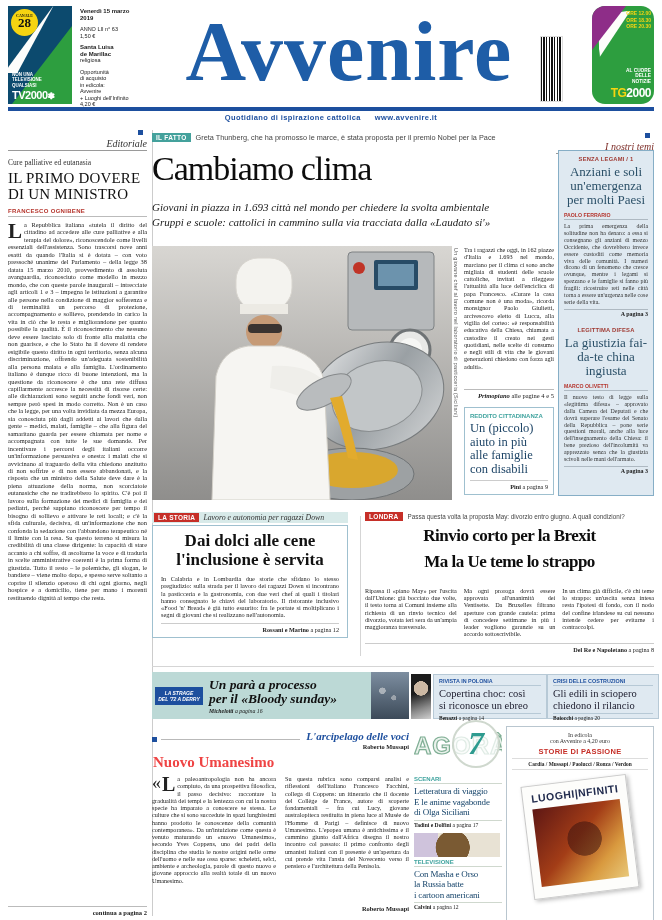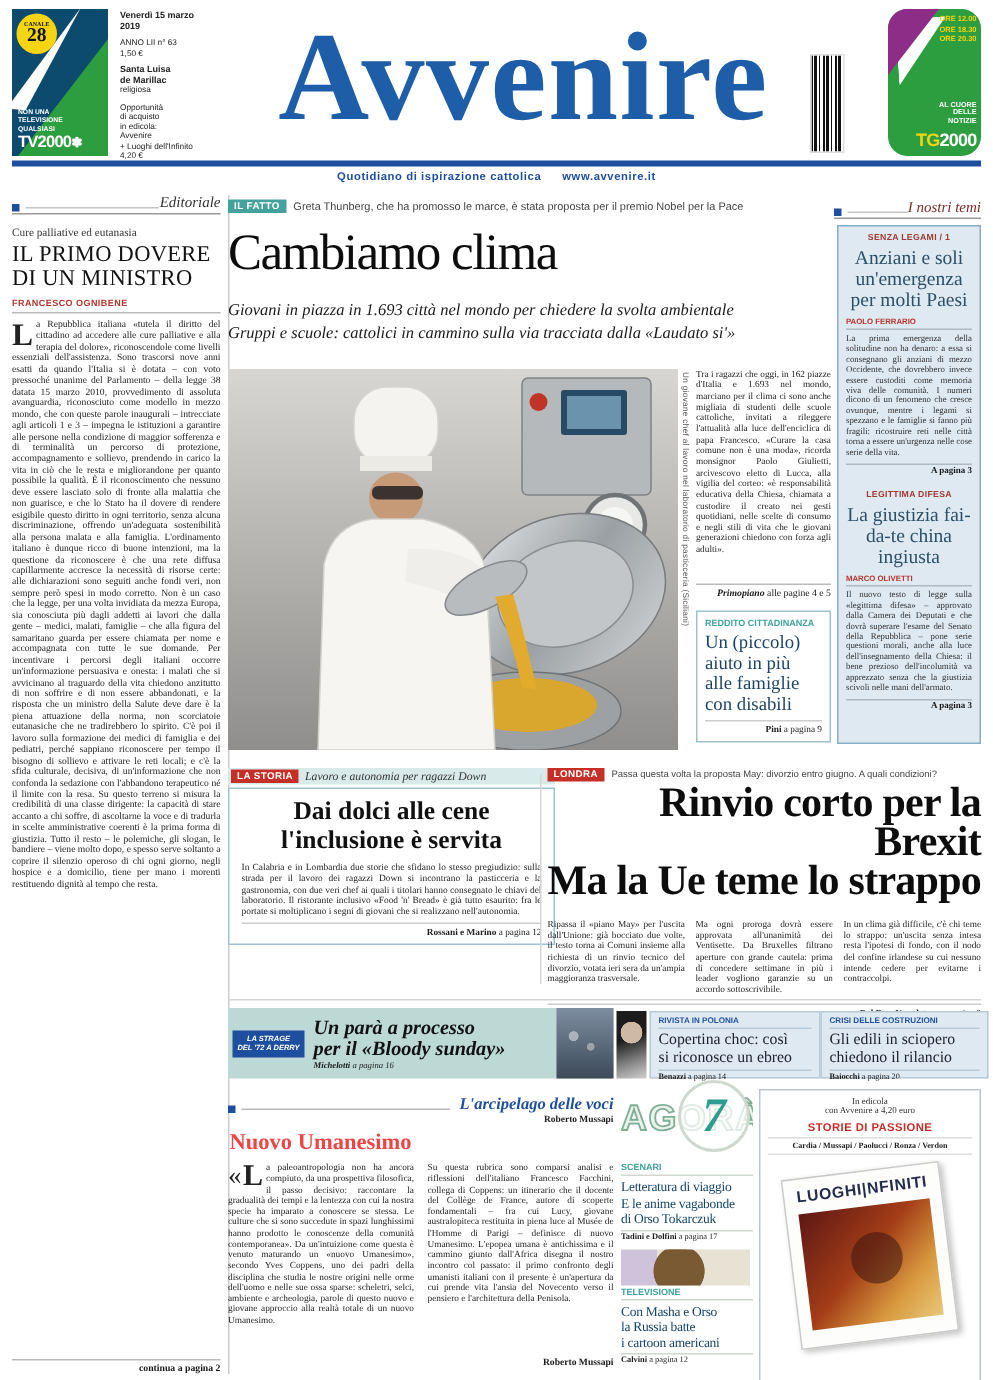--- a/index.html
+++ b/index.html
@@ -43,21 +43,21 @@
       font-size:4.8px;font-weight:bold;line-height:5.5px;font-family:"Liberation Sans",sans-serif;}
   .tglogo{position:absolute;right:3px;bottom:4px;font-size:12px;font-weight:bold;letter-spacing:-0.5px;}
   .tglogo .tg{color:#f5d411;} .tglogo .y2{color:#fff;}
 
   .blue-rule{left:8px;top:107px;width:646px;height:4px;background:#1d4f9e;}
   .tagline-row{left:8px;top:113px;width:646px;text-align:center;color:#1d4f9e;
       font-family:"Liberation Sans",sans-serif;font-size:7.5px;font-weight:bold;letter-spacing:0.4px;}
   .tagline-row .site{margin-left:14px;}
 
   
-  .sec-head{display:flex;align-items:flex-end;border-bottom:1px solid #9a9a9a;padding-bottom:1px;}
+  .sec-head{display:flex;align-items:flex-end;border-bottom:1px solid #9a9a9a;padding-bottom:1px;flex-direction:column;}
   .sec-head .sq{width:5px;height:5px;background:#1d4f9e;margin-right:4px;}
   .sec-head .line{flex:1;border-bottom:1px solid #c4c4c4;margin-bottom:2px;}
   .sec-head .lbl{font-style:italic;font-size:10px;color:#333;}
 
   
   .editorial{left:8px;top:130px;width:139px;height:786px;border-right:1px solid #ccc;
       padding-right:5px;display:flex;flex-direction:column;}
   .ed-kicker{font-size:7.5px;color:#333;margin:7px 0 3px;}
   .ed-title{font-size:15px;line-height:16px;color:#111;letter-spacing:0.2px;}
   .ed-byline{color:#b5342c;font-family:"Liberation Sans",sans-serif;font-size:6px;font-weight:bold;
@@ -83,30 +83,30 @@
   .side-body{font-size:6.2px;line-height:7.3px;text-align:justify;color:#222;height:140px;overflow:hidden;}
   .side-more{border-top:1px solid #bbb;margin-top:3px;padding-top:2px;text-align:right;font-size:6.5px;}
   .side-more .b{font-weight:bold;font-style:italic;}
   .reddito{margin-top:8px;border:1px solid #9fc0cf;padding:5px 5px 4px;}
   .reddito .kk{color:#3fa39e;font-family:"Liberation Sans",sans-serif;font-size:6px;font-weight:bold;margin-bottom:3px;}
   .reddito .tt{font-size:12.5px;line-height:13.5px;color:#1d4466;}
   .sig{text-align:right;font-size:6.2px;color:#222;border-top:1px solid #ccc;margin-top:4px;padding-top:2px;}
   .sig .b{font-weight:bold;}
 
   
-  .storia{left:152px;top:512px;width:218px;}
+  .storia{left:152px;top:512px;width:196px;}
   .storia-kicker{display:flex;align-items:center;gap:4px;background:#d8eae9;padding:1px 2px;}
   .storia-kicker .it{font-style:italic;font-size:7.8px;color:#333;}
   .storia-box{border:1px solid #9fc0cf;margin-top:2px;padding:6px 8px 4px;background:#fff;}
   .storia-box h2{margin:0;text-align:center;font-size:17px;line-height:18.5px;color:#111;}
   .storia-body{font-size:6.3px;line-height:7.3px;text-align:justify;margin-top:6px;color:#222;}
 
   
   .brexit{left:365px;top:512px;width:289px;}
-  .brexit h1{margin:2px 0 12px;text-align:right;font-size:28px;line-height:26px;letter-spacing:-0.5px;color:#0d0d0d;}
+  .brexit h1{margin:2px 0 12px;text-align:center;font-size:17px;line-height:26px;letter-spacing:-0.5px;color:#0d0d0d;}
   .brexit-cols{display:flex;gap:7px;margin-top:6px;}
   .brexit-cols .c{flex:1;font-size:6.2px;line-height:7.2px;text-align:justify;color:#222;height:52px;overflow:hidden;}
   .vr{border-left:1px solid #d5d5d5;}
 
   
   .temi-head{left:556px;top:133px;width:98px;}
   .temi-head .lbl{color:#7d2d28;}
   .temi{left:558px;top:150px;width:84px;height:334px;background:#dfe9f1;border:1px solid #86aec6;padding:5px 5px;}
   .temi .kk{color:#a03a33;font-family:"Liberation Sans",sans-serif;font-size:5.8px;font-weight:bold;text-align:center;letter-spacing:0.2px;}
   .temi .tt{font-size:13px;line-height:14px;color:#2b5068;text-align:center;margin:3px 0;}
@@ -425,21 +425,21 @@
       <span class="agora-word">AGORÀ</span>
       <div class="agora-circle">
         <div class="agora-seven">7</div>
       </div>
     </div>
     <div class="agora-item">
       <div class="kk">SCENARI</div>
       <div class="tt">
         <span>Letteratura di viaggio</span><br>
         <span>E le anime vagabonde</span><br>
-        <span>di Orso Tokarczuk</span>
+        <span>di Olga Siciliani</span>
       </div>
       <div class="sg"><span style="font-weight:bold;">Tadini e Dolfini</span> <span>a pagina 17</span></div>
     </div>
     <div class="masha"></div>
     <div class="agora-item">
       <div class="kk">TELEVISIONE</div>
       <div class="tt">
         <span>Con Masha e Orso</span><br>
         <span>la Russia batte</span><br>
         <span>i cartoon americani</span>

